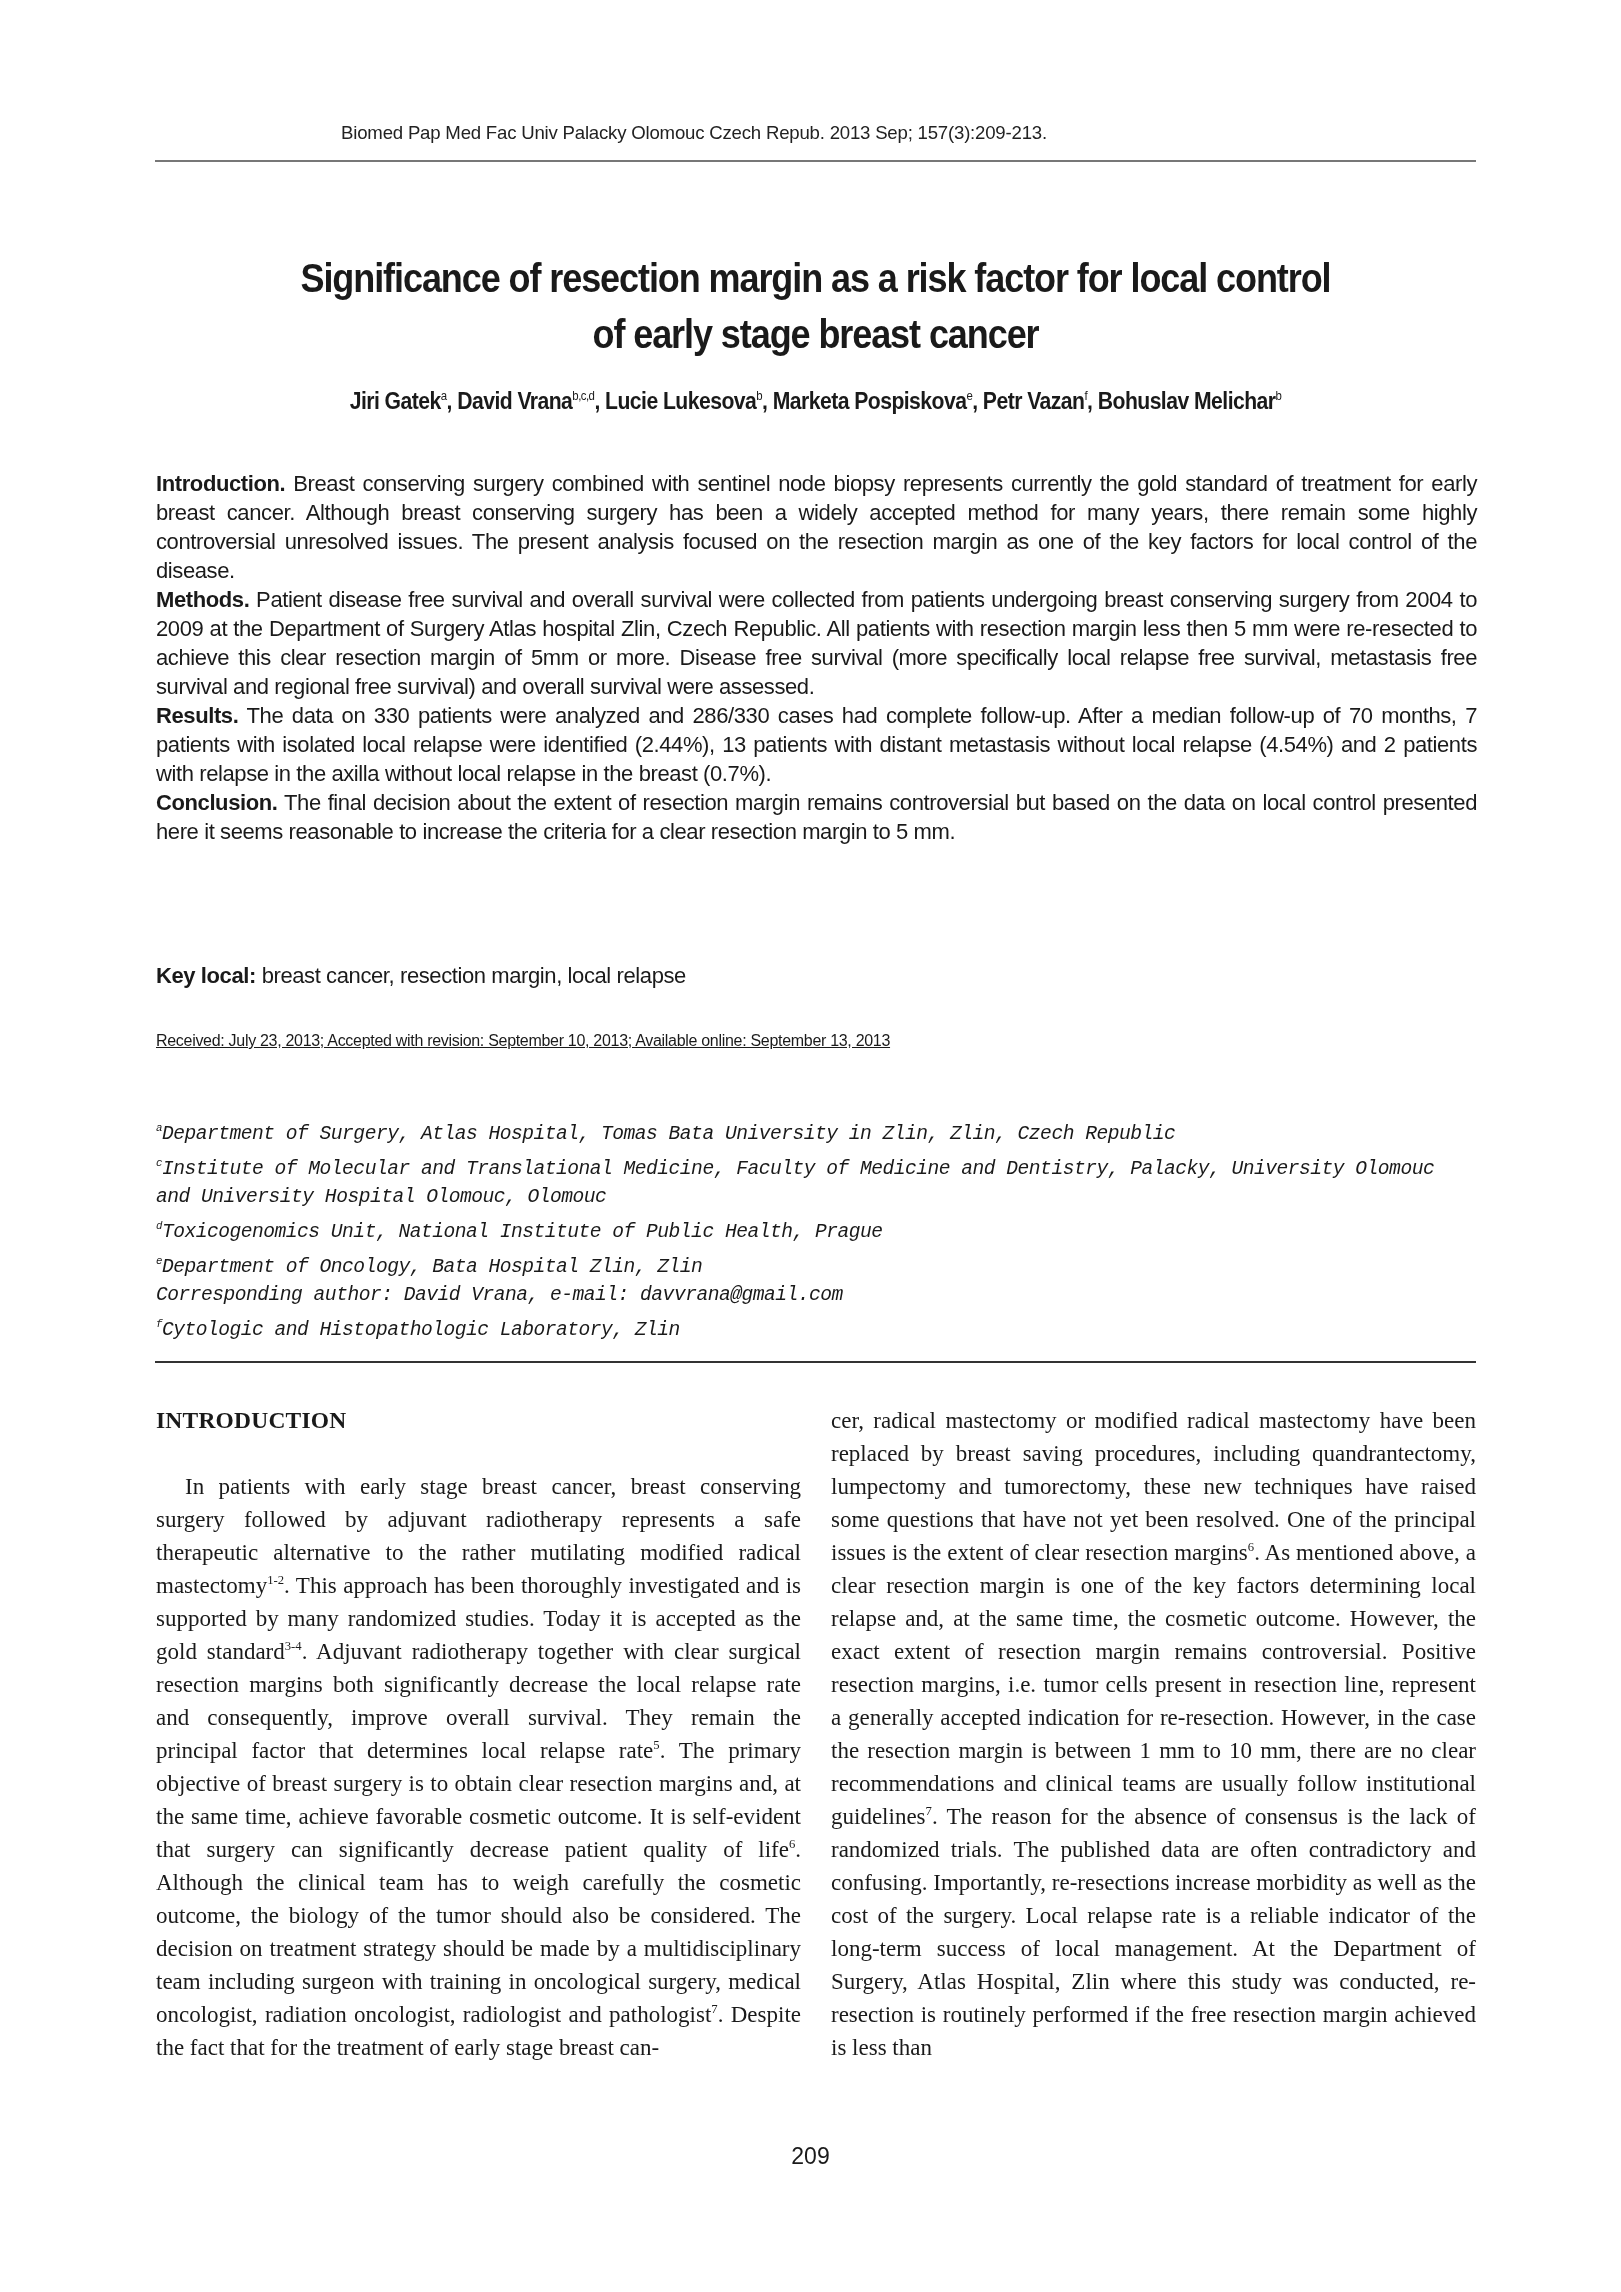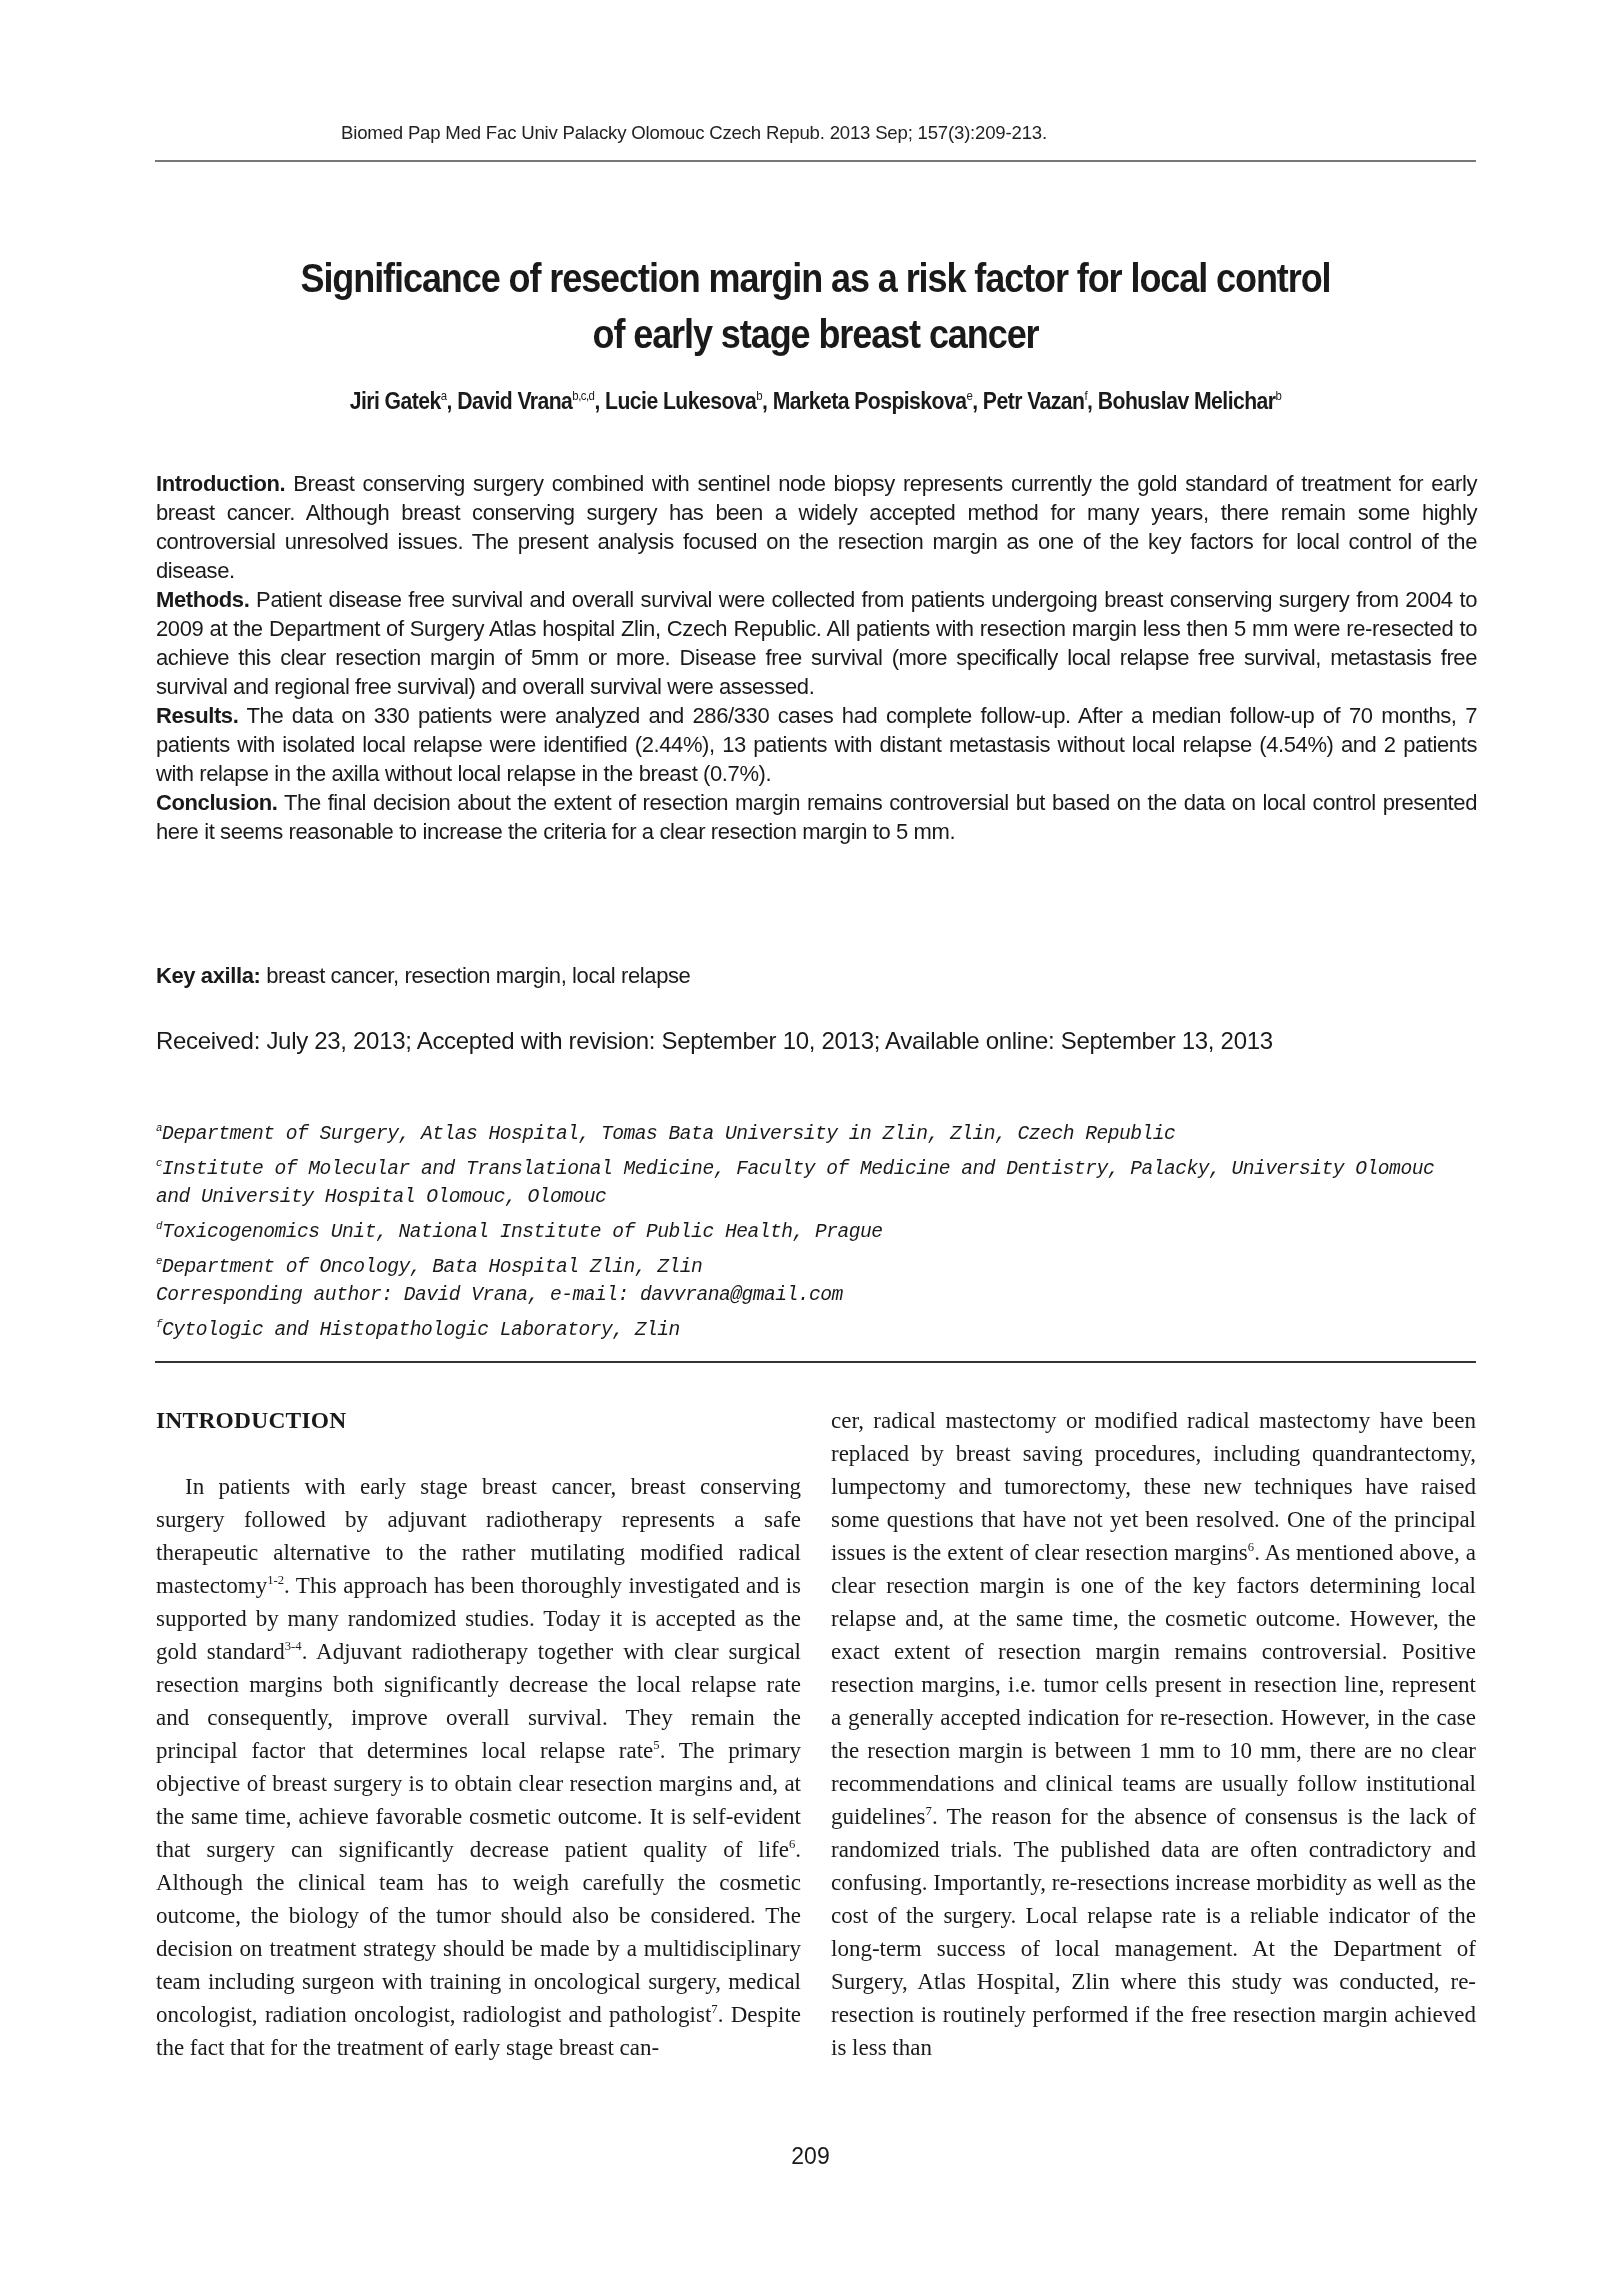--- a/index.html
+++ b/index.html
@@ -16,21 +16,21 @@
   .authors { position: absolute; top: 388px; left: 155px; width: 1321px; text-align: center;
     font-size: 23.5px; font-weight: bold; letter-spacing: -0.6px; transform: scaleX(0.9); transform-origin: center top; }
   .authors sup { font-size: 12.7px; font-weight: normal; }
 
   .abstract { position: absolute; top: 469px; left: 156px; width: 1321px; font-size: 22px;
     line-height: 29px; letter-spacing: -0.4px; text-align: justify; }
   .abstract p { margin: 0; }
   .abstract b { font-weight: bold; }
 
   .keywords { position: absolute; top: 963px; left: 156px; width: 1321px; font-size: 22px; letter-spacing: -0.4px; }
-  .received { position: absolute; top: 1027px; left: 156px; width: 1321px; font-size: 24px; line-height: 28px; letter-spacing: -0.3px; }
+  .received { position: absolute; top: 1027px; left: 156px; width: 1321px; font-size: 16px; line-height: 28px; letter-spacing: -0.3px; text-decoration: underline; }
 
   .affils { position: absolute; top: 1114px; left: 156px; width: 1321px; font-size: 19.6px; line-height: 29px;
     font-style: italic; letter-spacing: -0.5px; }
   .affils p { margin: 0; font-family: Liberation Mono, monospace; }
   .affils sup { font-size: 10.8px; }
 
   .body-rule { position: absolute; top: 1361px; left: 155px; width: 1321px; height: 2px; background: #333; }
 
   .col { position: absolute; width: 645px; font-size: 23px; line-height: 33px; text-align: justify; }
   .col p { margin: 0; }
@@ -63,21 +63,21 @@
 </div>
 
 <div class="abstract sans">
   <p><b>Introduction.</b><span> Breast conserving surgery combined with sentinel node biopsy represents currently the gold standard of treatment for early breast cancer. Although breast conserving surgery has been a widely accepted method for many years, there remain some highly controversial unresolved issues. The present analysis focused on the resection margin as one of the key factors for local control of the disease.</span></p>
   <p><b>Methods.</b><span> Patient disease free survival and overall survival were collected from patients undergoing breast conserving surgery from 2004 to 2009 at the Department of Surgery Atlas hospital Zlin, Czech Republic. All patients with resection margin less then 5 mm were re-resected to achieve this clear resection margin of 5mm or more. Disease free survival (more specifically local relapse free survival, metastasis free survival and regional free survival) and overall survival were assessed.</span></p>
   <p><b>Results.</b><span> The data on 330 patients were analyzed and 286/330 cases had complete follow-up. After a median follow-up of 70 months, 7 patients with isolated local relapse were identified (2.44%), 13 patients with distant metastasis without local relapse (4.54%) and 2 patients with relapse in the axilla without local relapse in the breast (0.7%).</span></p>
   <p><b>Conclusion.</b><span> The final decision about the extent of resection margin remains controversial but based on the data on local control presented here it seems reasonable to increase the criteria for a clear resection margin to 5 mm.</span></p>
 </div>
 
 <div class="keywords sans">
-  <b>Key axilla:</b><span> breast cancer, resection margin, local relapse</span>
+  <b>Key local:</b><span> breast cancer, resection margin, local relapse</span>
 </div>
 
 <div class="received sans">
   <div>Received: July 23, 2013; Accepted with revision: September 10, 2013; Available online: September 13, 2013</div>
 </div>
 
 <div class="affils sans">
   <p><sup>a</sup><span>Department of Surgery, Atlas Hospital, Tomas Bata University in Zlin, Zlin, Czech Republic</span></p>
   <p><sup>c</sup><span>Institute of Molecular and Translational Medicine, Faculty of Medicine and Dentistry, Palacky, University Olomouc and University Hospital Olomouc, Olomouc</span></p>
   <p><sup>d</sup><span>Toxicogenomics Unit, National Institute of Public Health, Prague</span></p>

